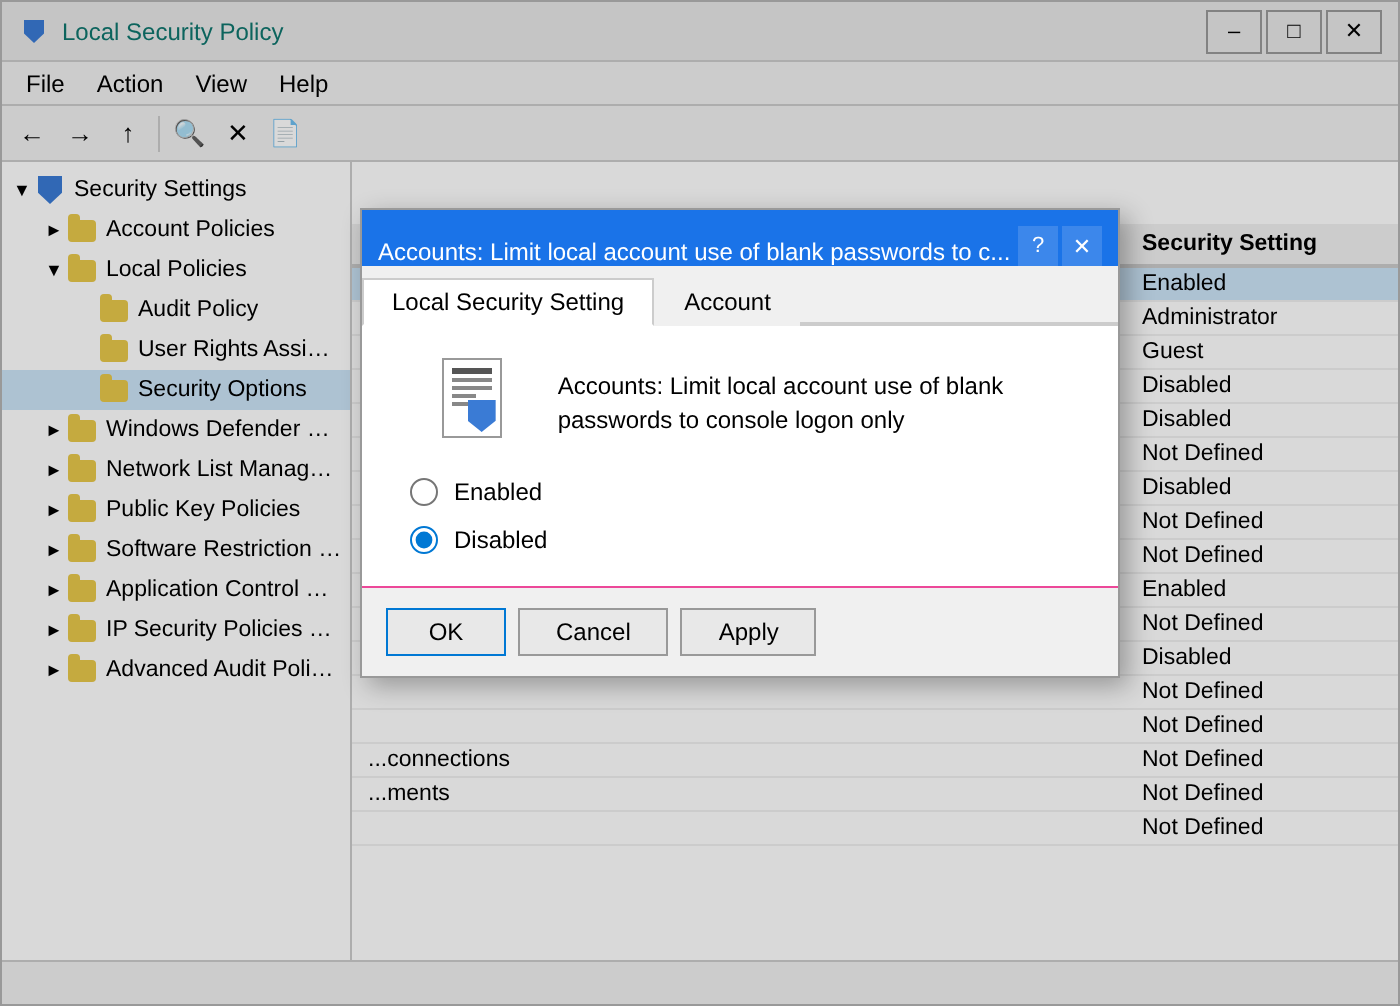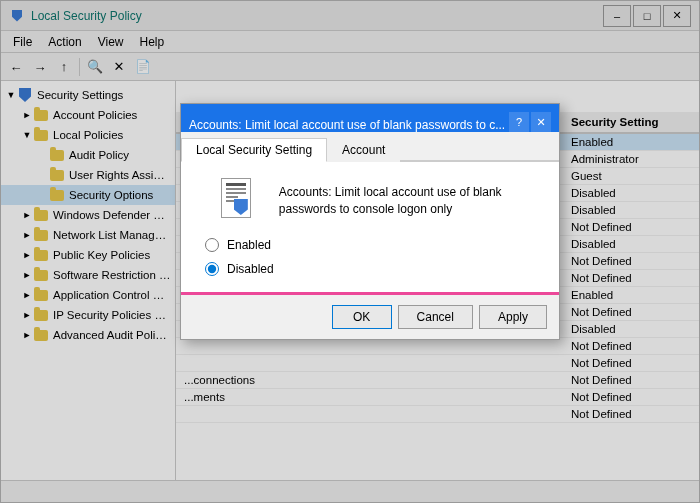--- a/index.html
+++ b/index.html
@@ -321,23 +321,22 @@
     }
     .radio-label {
       font-size: 12px;
     }
 
     
     .dialog-footer {
       background: #f0f0f0;
       padding: 10px 12px;
       display: flex;
-      justify-content: flex-end;
       gap: 6px;
-      border-top: 3px solid #ec4899;
+      border-top: 1px solid #ec4899;
     }
     .dialog-btn {
       padding: 4px 18px;
       font-size: 12px;
       background: #e8e8e8;
       border: 1px solid #999;
       cursor: pointer;
       min-width: 60px;
     }
     .dialog-btn.primary {

